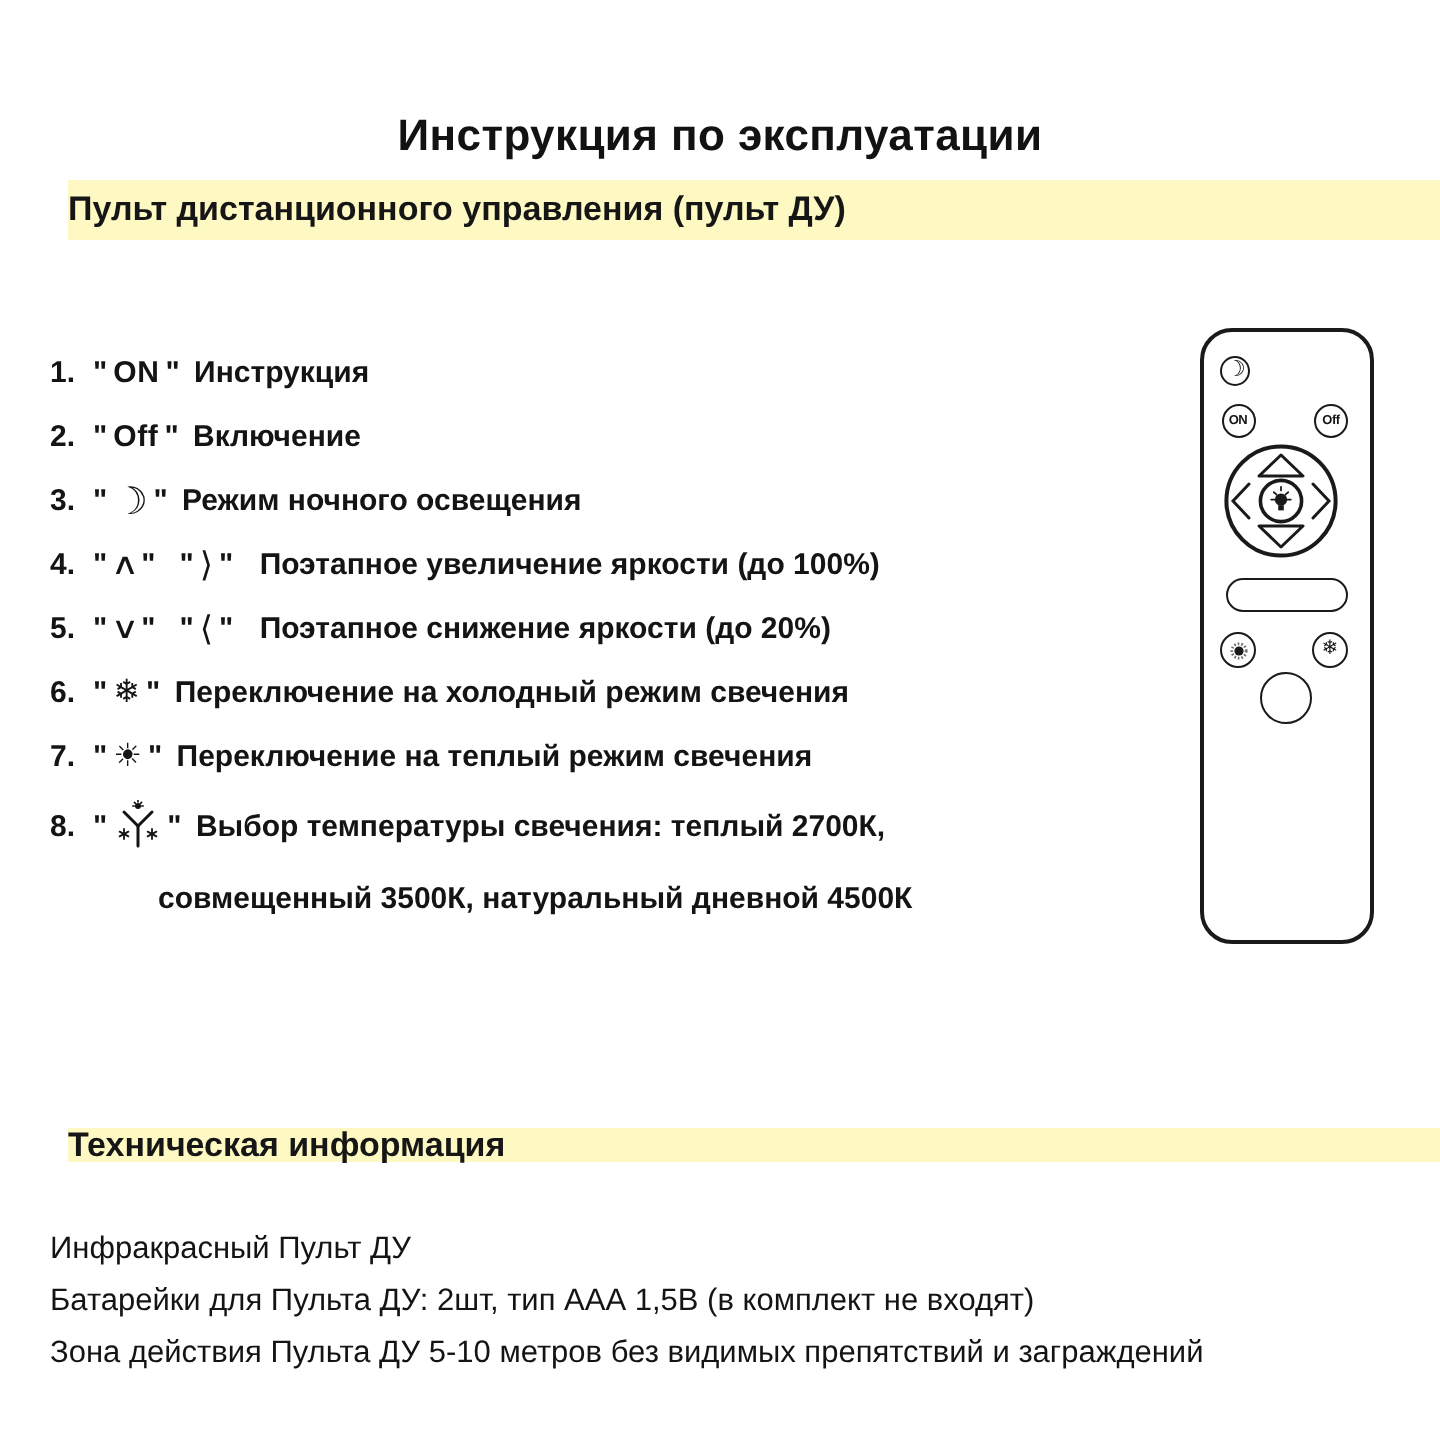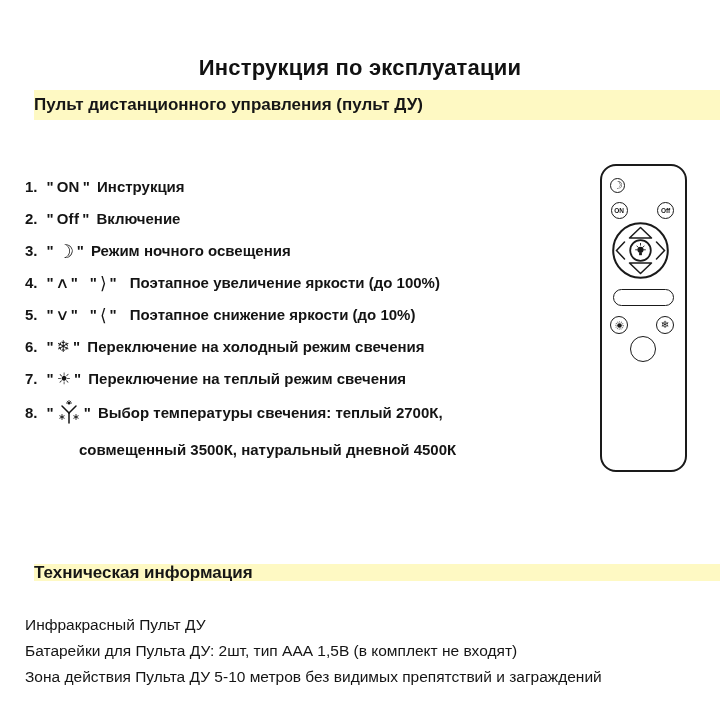--- a/index.html
+++ b/index.html
@@ -91,21 +91,21 @@
       <span class="txt">Режим ночного освещения</span>
     </div>
 
     <div class="li" style="top:273px">
       <span class="num">4.</span><span class="q">"</span><span class="chev">∧</span><span class="q">"</span><span class="gap"></span><span class="q">"</span><span class="ang">⟩</span><span class="q">"</span><span class="gap"></span>
       <span class="txt">Поэтапное увеличение яркости (до 100%)</span>
     </div>
 
     <div class="li" style="top:305px">
       <span class="num">5.</span><span class="q">"</span><span class="chev">∨</span><span class="q">"</span><span class="gap"></span><span class="q">"</span><span class="ang">⟨</span><span class="q">"</span><span class="gap"></span>
-      <span class="txt">Поэтапное снижение яркости (до 10%)</span>
+      <span class="txt">Поэтапное снижение яркости (до 20%)</span>
     </div>
 
     <div class="li" style="top:337px">
       <span class="num">6.</span><span class="q">"</span><span class="flake">❄</span><span class="q">"</span>
       <span class="txt">Переключение на холодный режим свечения</span>
     </div>
 
     <div class="li" style="top:369px">
       <span class="num">7.</span><span class="q">"</span><span class="sun">☀</span><span class="q">"</span>
       <span class="txt">Переключение на теплый режим свечения</span>

